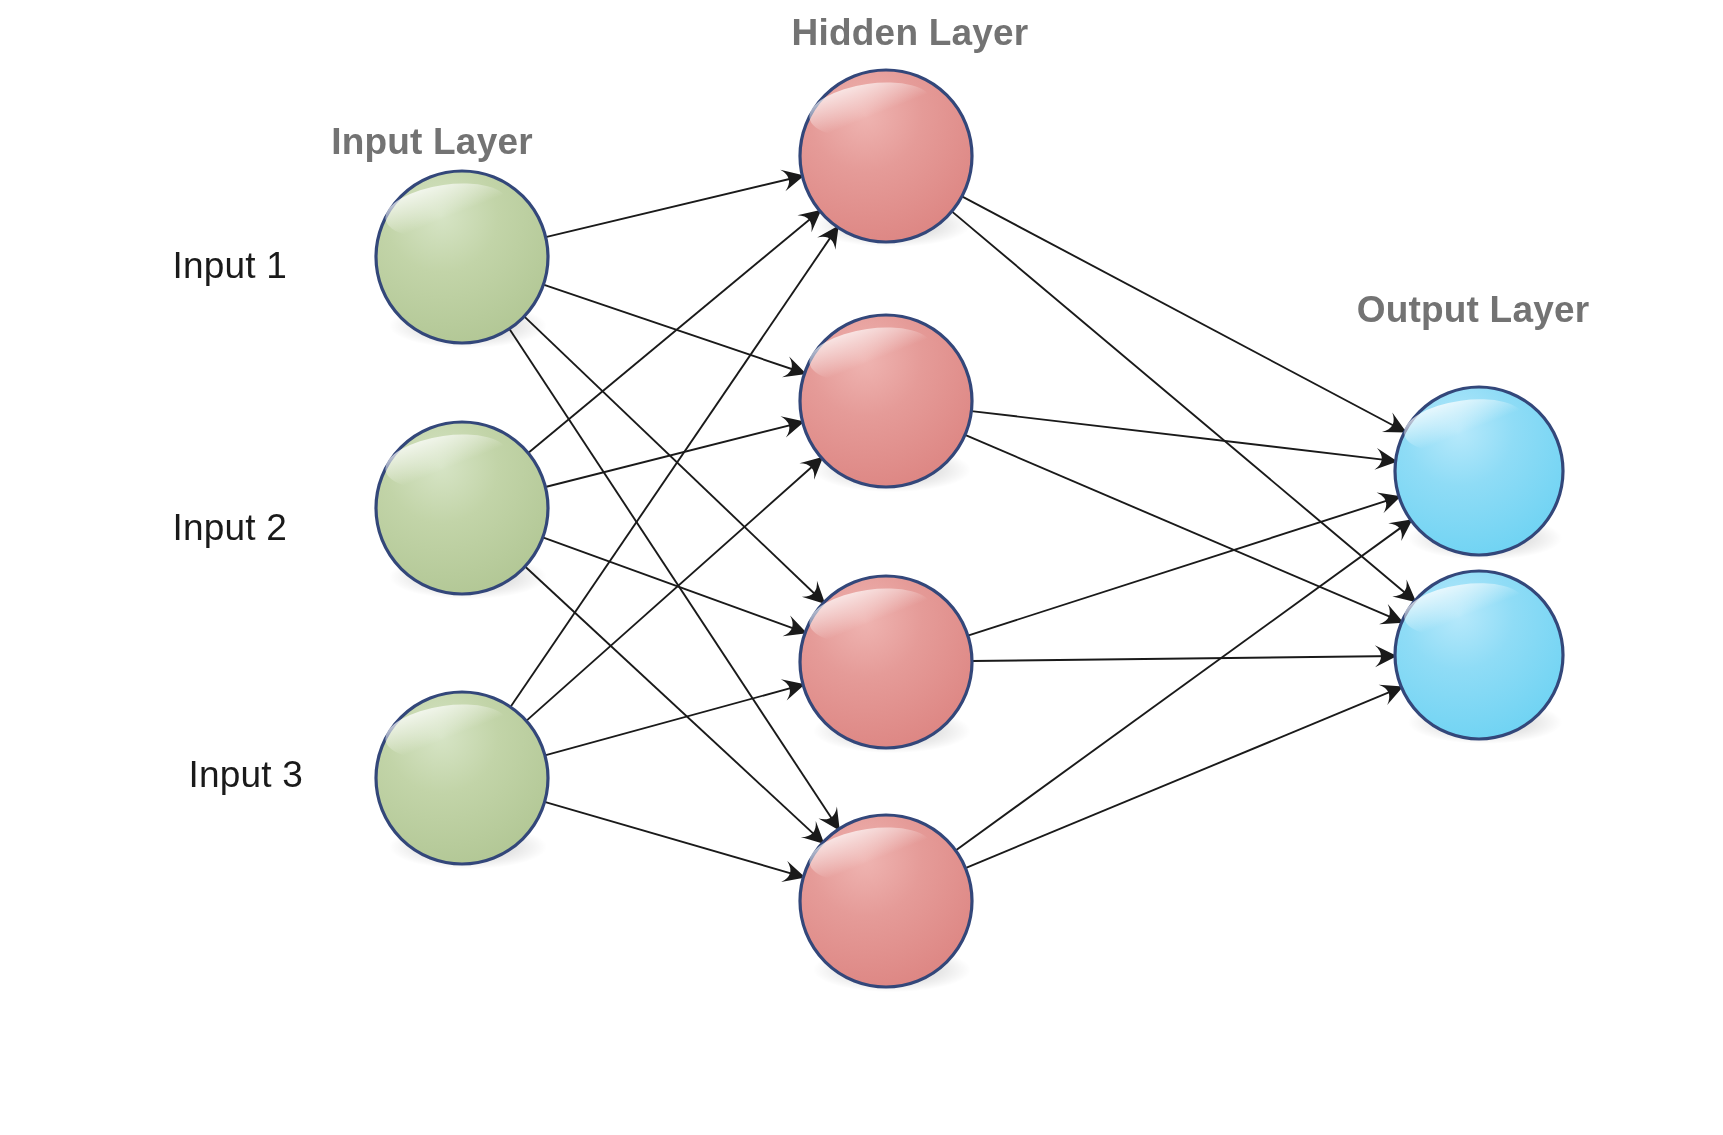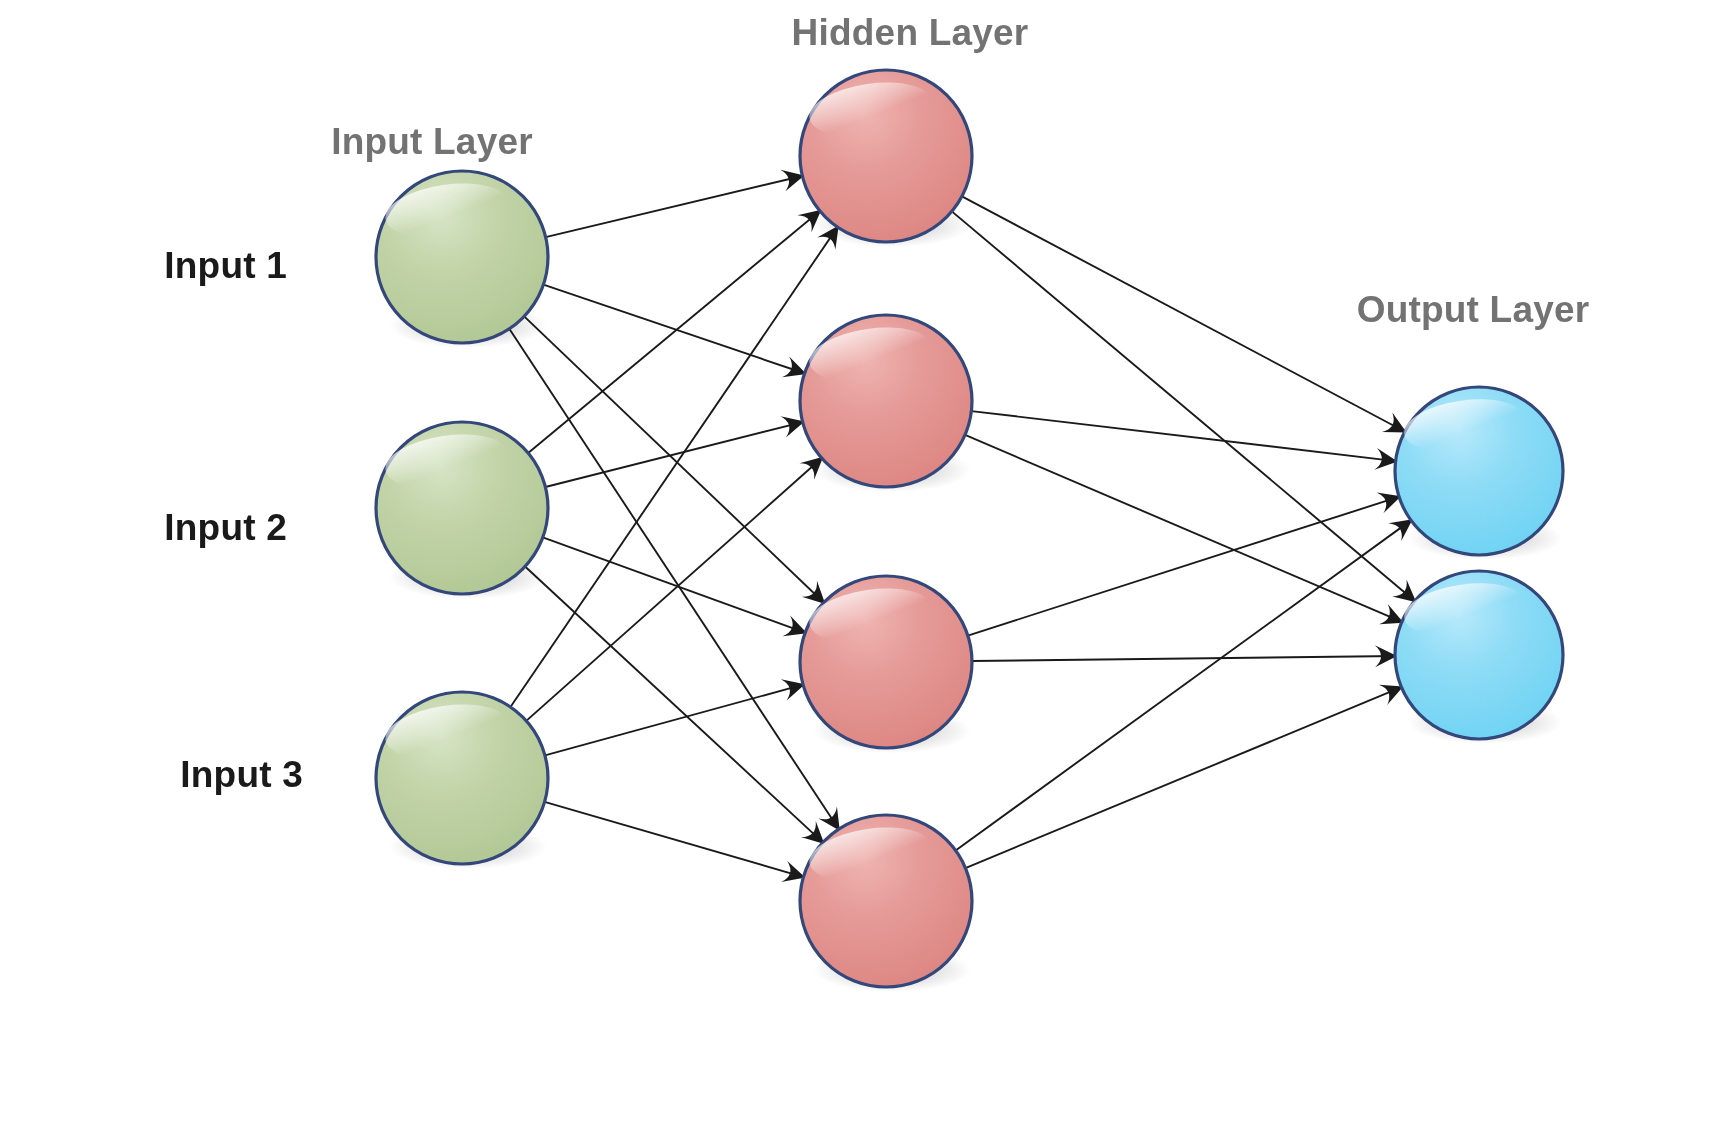--- a/index.html
+++ b/index.html
@@ -31,21 +31,21 @@
     font-weight: 700;
     color: #737373;
     letter-spacing: 0.2px;
     white-space: nowrap;
     transform: translateX(-50%);
   }
   .node-label {
     position: absolute;
     font-family: "Liberation Sans", sans-serif;
     font-size: 37px;
-    font-weight: 700;
+    font-weight: 400;
     color: #1a1a1a;
     letter-spacing: 0.2px;
     white-space: nowrap;
     transform: translate(-100%, -50%);
   }
 </style>
 </head>
 <body>
 
 <div id="canvas">

